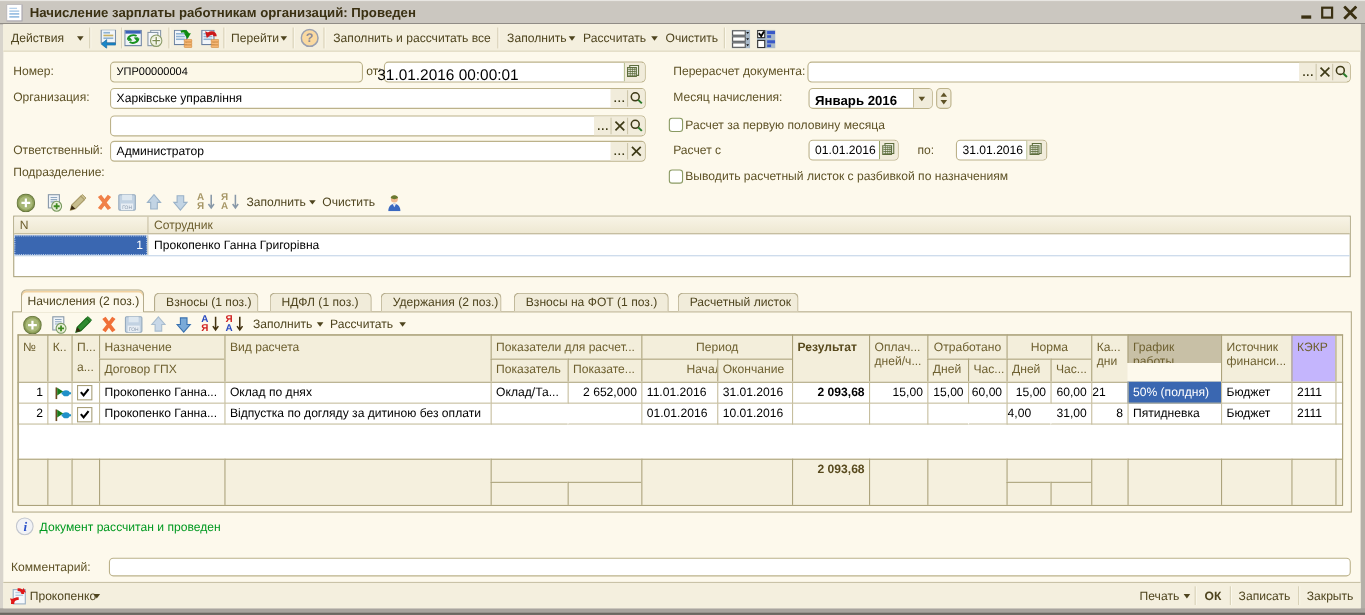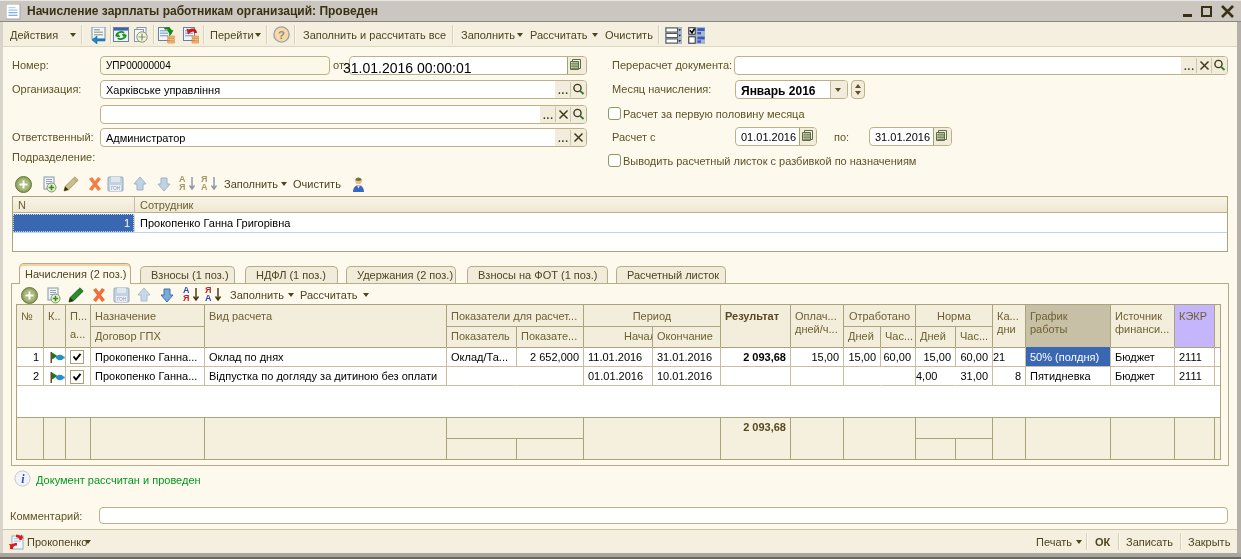--- a/index.html
+++ b/index.html
@@ -394,21 +394,21 @@
     </div>
 <div class="hcell" style="left:915px;top:326px;width:40px;height:21px;background:#F3EEDB;">
       <div style="position:absolute;left:4px;right:2px;top:3px;color:#6E6030;">Дней</div>
     </div>
 <div class="hcell" style="left:955px;top:326px;width:37px;height:21px;background:#F3EEDB;">
       <div style="position:absolute;left:4px;right:2px;top:3px;color:#6E6030;">Час...</div>
     </div>
 <div class="hcell" style="left:992px;top:304px;width:33px;height:43px;background:#F3EEDB;">
       <div style="position:absolute;left:4px;right:2px;top:5px;color:#6E6030;">Ка...<br>дни</div>
     </div>
-<div class="hcell" style="left:1025px;top:304px;width:85px;height:43px;background:#C8C0A6;">
+<div class="hcell" style="left:1025px;top:304px;width:85px;height:26px;background:#C8C0A6;">
       <div style="position:absolute;left:4px;right:2px;top:5px;color:#6E6030;">График<br>работы</div>
     </div>
 <div class="hcell" style="left:1110px;top:304px;width:64px;height:43px;background:#F3EEDB;">
       <div style="position:absolute;left:4px;right:2px;top:5px;color:#6E6030;">Источник<br>финанси...</div>
     </div>
 <div class="hcell" style="left:1174px;top:304px;width:40px;height:43px;background:#c4b5fd;">
       <div style="position:absolute;left:4px;right:2px;top:5px;color:#6E6030;">КЭКР</div>
     </div>
 <div class="hcell" style="left:1214px;top:304px;width:7px;height:43px;background:#F3EEDB;"></div>
 <div class="abs" style="left:16px;top:347px;width:1205px;height:70px;background:#fff;border-left:1px solid #ACA37C;border-right:1px solid #ACA37C;border-top:1px solid #ACA37C;"></div>

